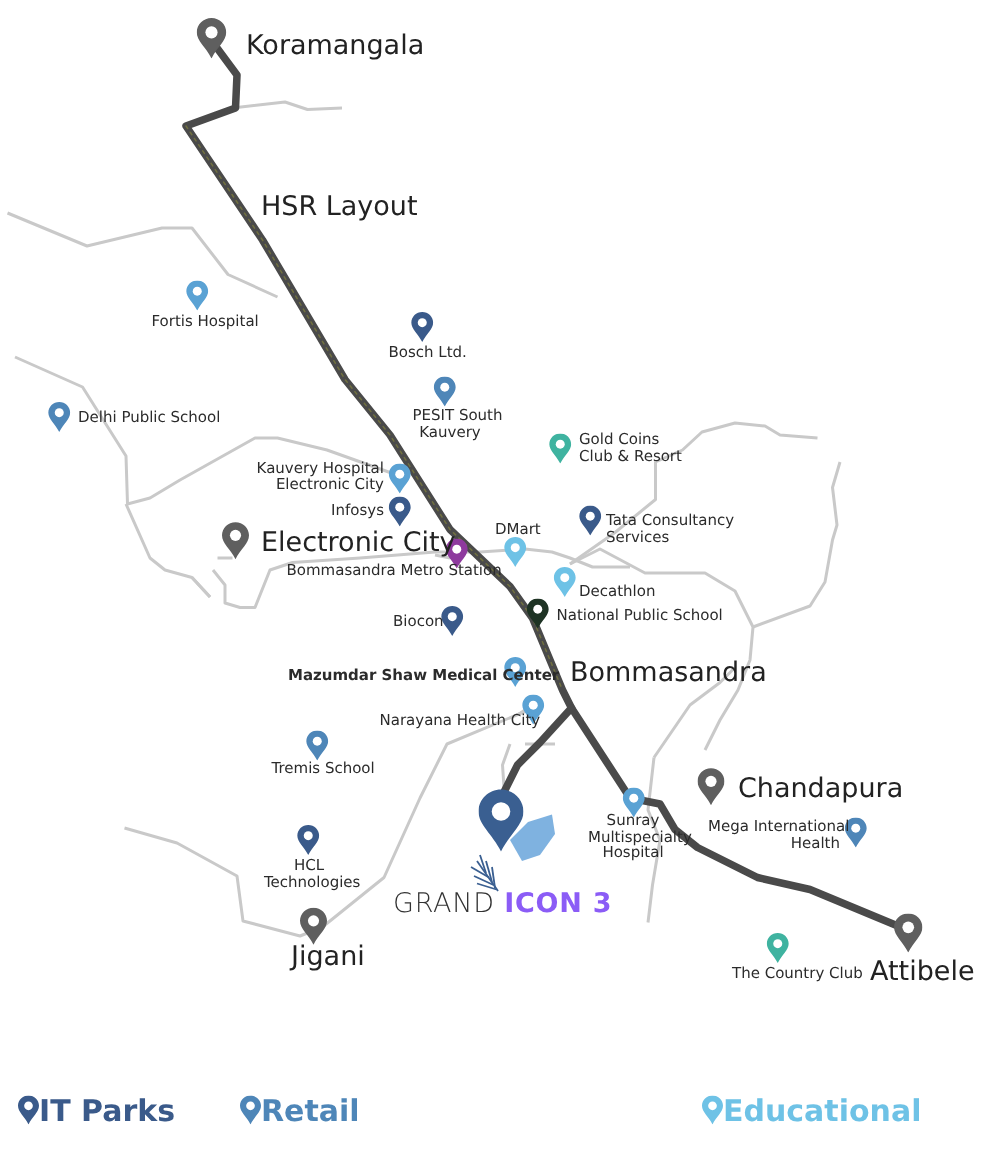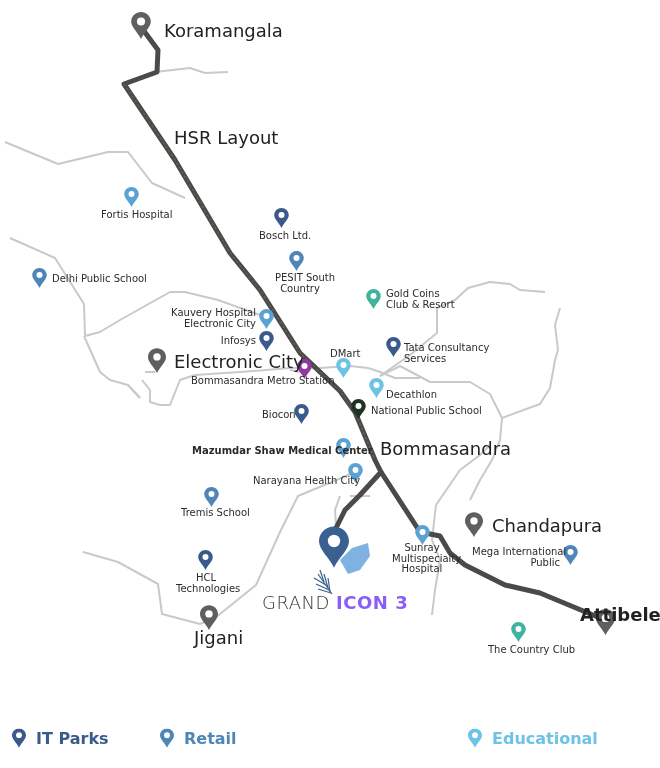--- a/index.html
+++ b/index.html
@@ -3,21 +3,21 @@
 <meta charset="utf-8">
 <style>
   html, body { margin:0; padding:0; background:#ffffff; }
   body { width:660px; height:768px; position:relative; overflow:hidden; font-family:"DejaVu Sans", sans-serif; }
   #map { position:absolute; left:0; top:0; width:660px; height:700px; }
   .lbl { position:absolute; color:#2b2b2b; font-size:10px; line-height:11px; white-space:nowrap; font-family:"DejaVu Sans", sans-serif; }
   .lbl.c { text-align:center; }
   .lbl.r { text-align:right; }
   .area { position:absolute; color:#222; font-size:18px; font-family:"DejaVu Sans", sans-serif; white-space:nowrap; }
   .legend { position:absolute; left:0; top:720px; width:660px; height:40px; }
-  .leg-item { position:absolute; top:8px; display:flex; align-items:flex-end; gap:10px; font-family:"DejaVu Sans", sans-serif; font-weight:bold; font-size:16px; }
+  .leg-item { position:absolute; top:8px; display:flex; align-items:center; gap:0; font-family:"DejaVu Sans", sans-serif; font-weight:bold; font-size:20px; }
   .brand { position:absolute; left:262px; top:592px; font-family:"DejaVu Sans", sans-serif; font-size:18px; letter-spacing:0.5px; color:#222; white-space:nowrap; }
   .brand .b1 { font-weight:300; color:#333; }
   .brand .b2 { font-weight:bold; color:#8b5cf6; }
 </style>
 </head>
 <body>
 
 <svg id="map" width="660" height="700" viewBox="0 0 660 700" xmlns="http://www.w3.org/2000/svg">
   <defs>
     <symbol id="pin" viewBox="0 0 16 22">
@@ -97,27 +97,27 @@
   <use href="#pin" x="198" y="550" width="15" height="20" fill="#3a5a8a"></use>
   <use href="#pin" x="511" y="622" width="15" height="20" fill="#3fb3a0"></use>
 </svg>
 
 <div class="area" style="left:164px;top:20px;">Koramangala</div>
 <div class="area" style="left:174px;top:101px;margin-top:26px;">HSR Layout</div>
 <div class="area" style="left:174px;top:351px;">Electronic City</div>
 <div class="area" style="left:380px;top:438px;">Bommasandra</div>
 <div class="area" style="left:492px;top:515px;">Chandapura</div>
 <div class="area" style="left:194px;top:627px;">Jigani</div>
-<div class="area" style="left:580px;top:604px;font-weight:bold;">Attibele</div>
+<div class="area" style="left:580px;top:637px;">Attibele</div>
 
 <div class="lbl" style="left:101px;top:209px;">Fortis Hospital</div>
 <div class="lbl" style="left:259px;top:230px;">Bosch Ltd.</div>
 <div class="lbl c" style="left:275px;top:272px;width:50px;">
   <div>PESIT South</div>
-  <div>Country</div>
+  <div>Kauvery</div>
 </div>
 <div class="lbl" style="left:52px;top:273px;">Delhi Public School</div>
 <div class="lbl" style="left:386px;top:288px;">
   <div>Gold Coins</div>
   <div>Club &amp; Resort</div>
 </div>
 <div class="lbl r" style="left:170px;top:307px;width:86px;">
   <div>Kauvery Hospital</div>
   <div>Electronic City</div>
 </div>
@@ -134,21 +134,21 @@
 <div class="lbl" style="left:192px;top:445px;font-weight:bold;">Mazumdar Shaw Medical Center</div>
 <div class="lbl" style="left:253px;top:475px;">Narayana Health City</div>
 <div class="lbl" style="left:181px;top:507px;">Tremis School</div>
 <div class="lbl c" style="left:392px;top:543px;width:60px;line-height:10.5px;">
   <div>Sunray</div>
   <div>Multispecialty</div>
   <div>Hospital</div>
 </div>
 <div class="lbl r" style="left:472px;top:546px;width:88px;">
   <div>Mega International</div>
-  <div>Public</div>
+  <div>Health</div>
 </div>
 <div class="lbl c" style="left:176px;top:572px;width:60px;">
   <div>HCL</div>
   <div>Technologies</div>
 </div>
 <div class="lbl" style="left:488px;top:644px;">The Country Club</div>
 
 <div class="brand">
   <span class="b1">GRAND</span>
   <span class="b2">ICON 3</span>

